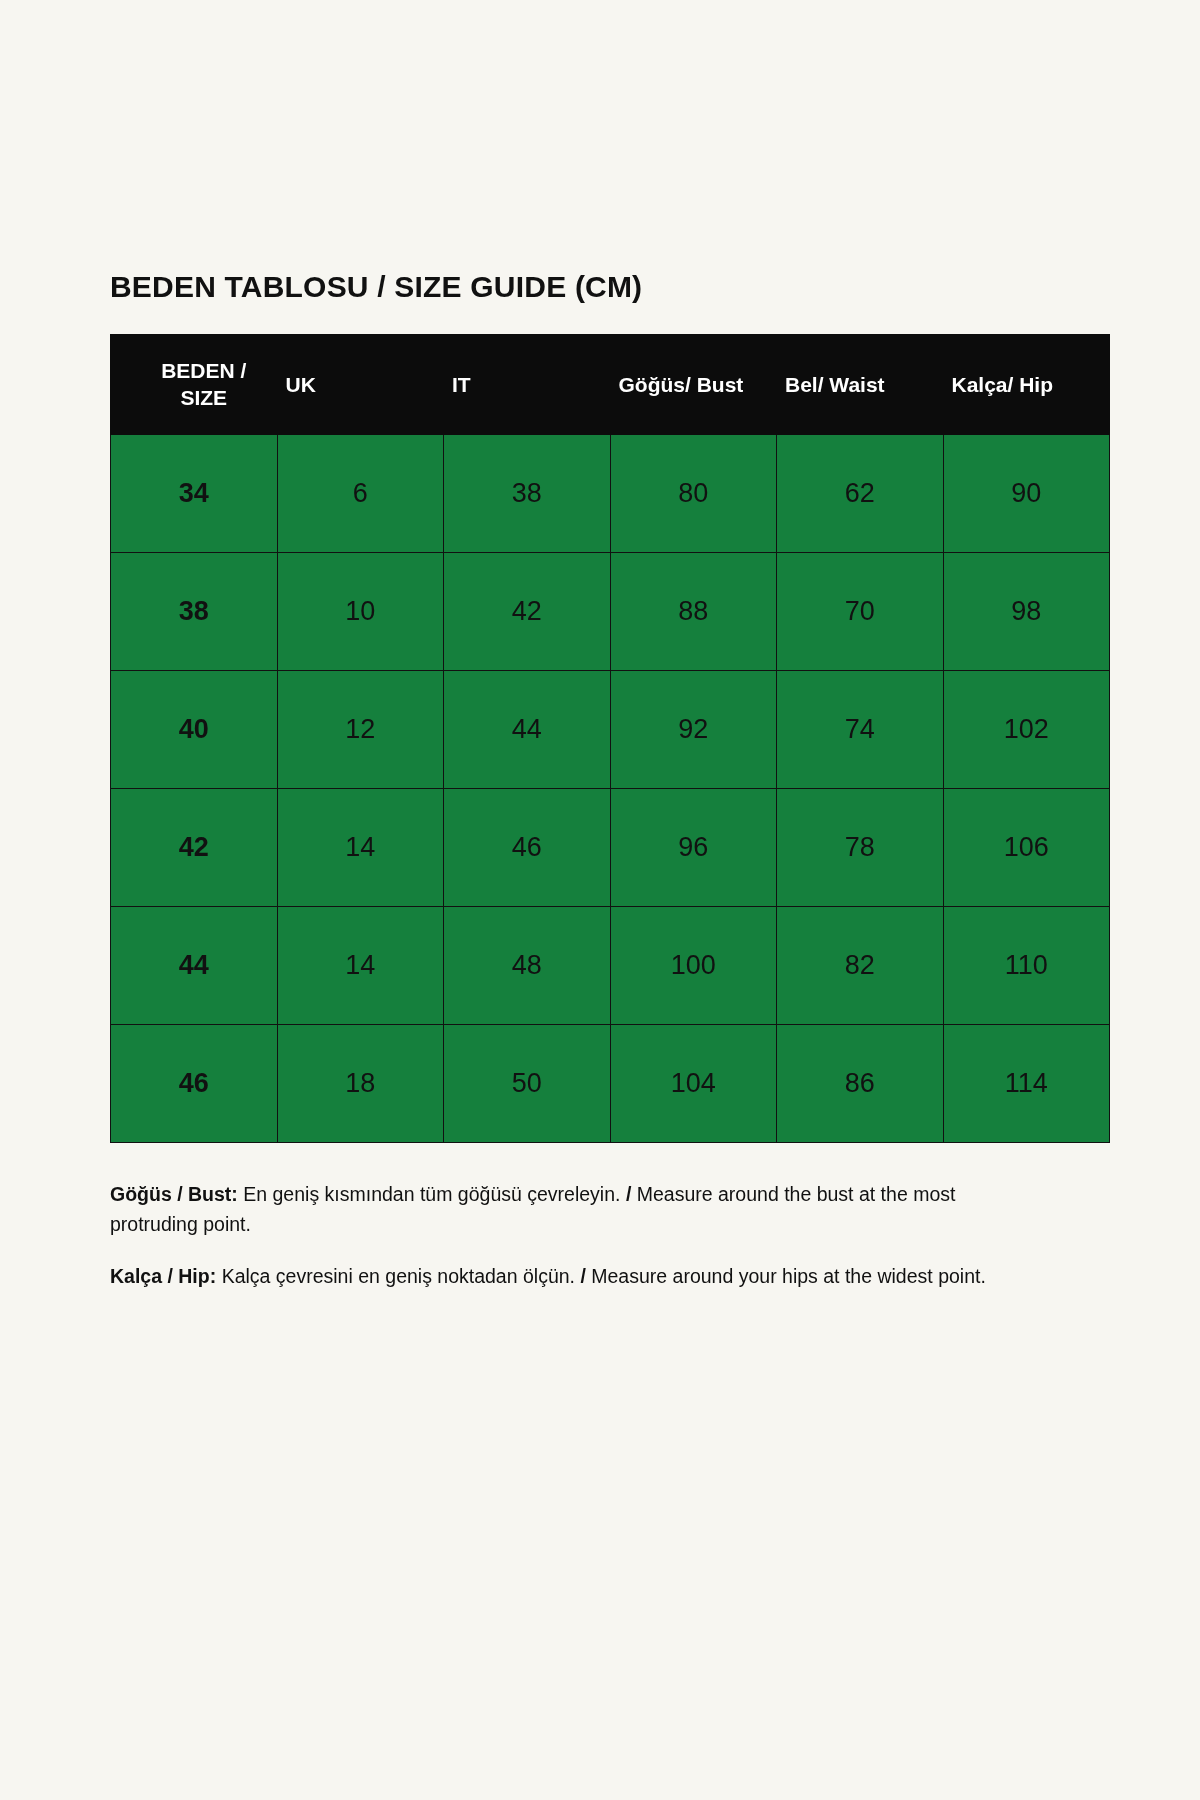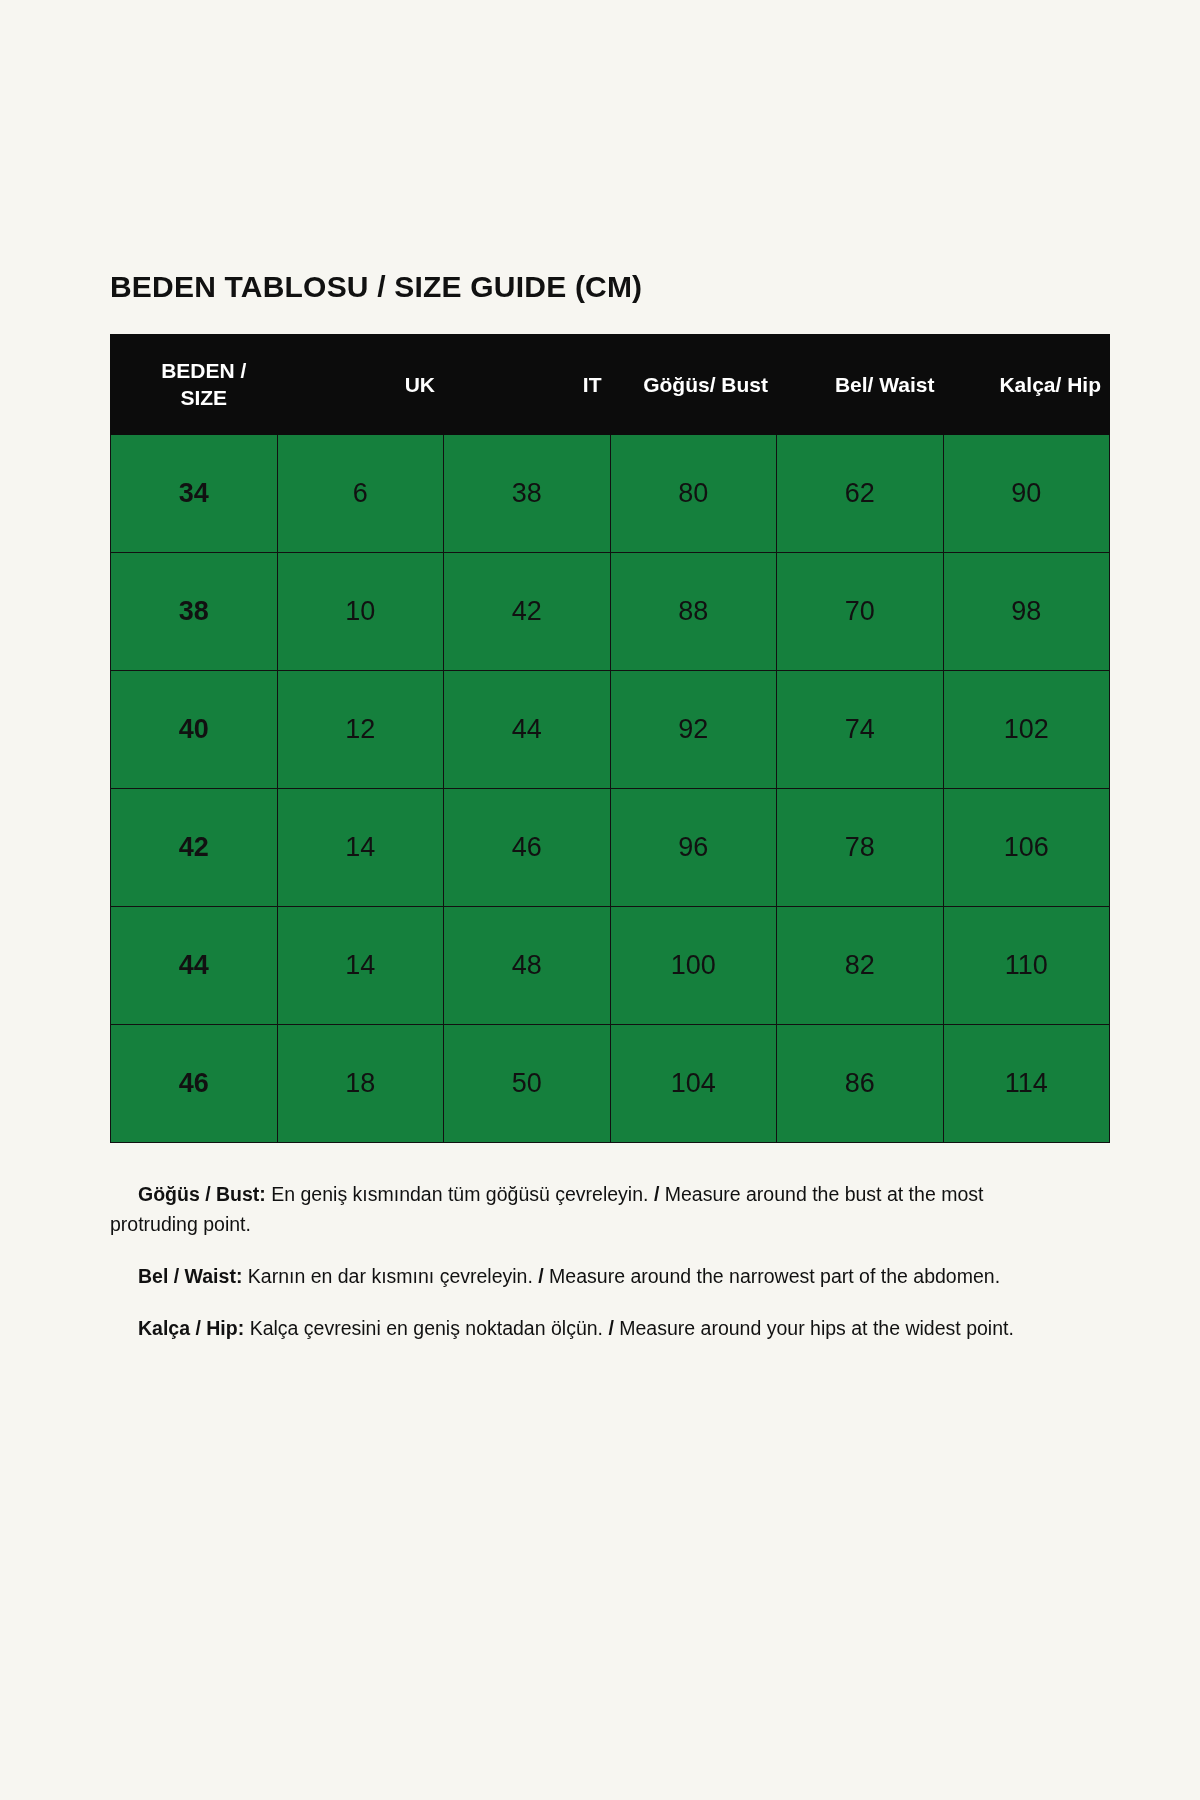--- a/index.html
+++ b/index.html
@@ -40,21 +40,21 @@
   }
   table.size-table thead th {
     background: #0c0c0c;
     color: #ffffff;
     font-size: 21px;
     font-weight: bold;
     line-height: 1.3;
     padding: 22px 8px;
     height: 96px;
     box-sizing: border-box;
-    text-align: right;
+    text-align: left;
     vertical-align: middle;
     border: 1px solid #0c0c0c;
   }
   table.size-table thead th:first-child {
     text-align: center;
     padding-left: 28px;
   }
   table.size-table tbody td {
     font-size: 27px;
     text-align: center;
@@ -74,21 +74,20 @@
     width: 930px;
   }
   .note {
     font-size: 19.5px;
     line-height: 1.55;
     color: #111111;
     margin-bottom: 22px;
   }
   .note b {
     font-weight: bold;
-    margin-left: 28px;
   }
   .note .sep {
     font-weight: bold;
   }
 </style>
 </head>
 <body>
 
 <div class="page">
   <div class="content">
@@ -159,26 +158,20 @@
     </table>
 
     <div class="notes">
       <p class="note">
         <b>Göğüs / Bust:</b>
         <span>En geniş kısmından tüm göğüsü çevreleyin.</span>
         <span class="sep">/</span>
         <span>Measure around the bust at the most protruding point.</span>
       </p>
       <p class="note">
-        <b>Bel / Waist:</b>
-        <span>Karnın en dar kısmını çevreleyin.</span>
-        <span class="sep">/</span>
-        <span>Measure around the narrowest part of the abdomen.</span>
-      </p>
-      <p class="note">
         <b>Kalça / Hip:</b>
         <span>Kalça çevresini en geniş noktadan ölçün.</span>
         <span class="sep">/</span>
         <span>Measure around your hips at the widest point.</span>
       </p>
     </div>
 
   </div>
 </div>
 

